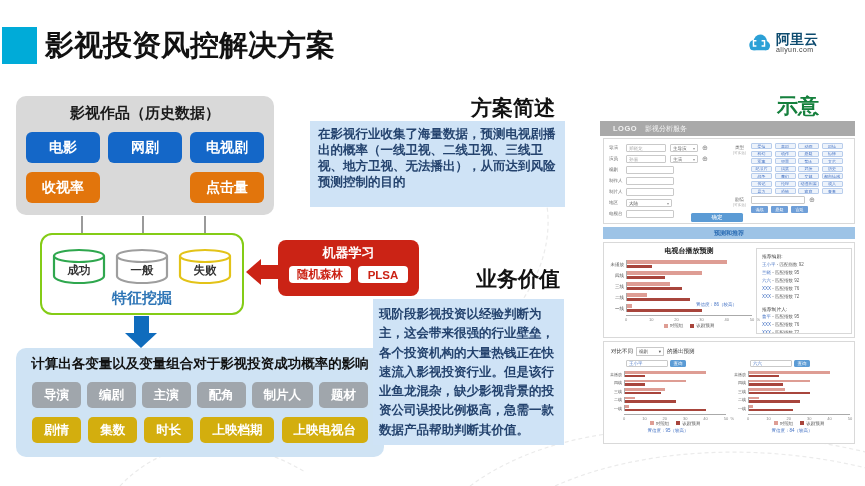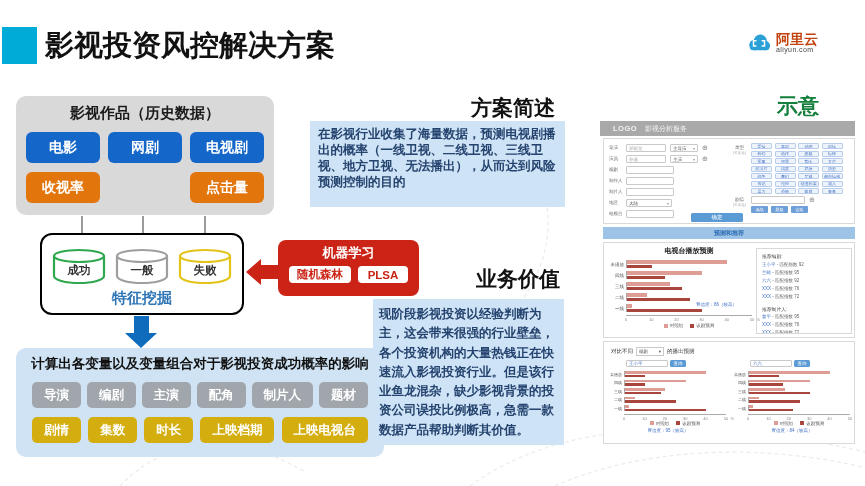--- a/index.html
+++ b/index.html
@@ -4,38 +4,38 @@
 <style>
   html,body{margin:0;padding:0;background:#fff;}
   .page{position:relative;width:865px;height:486px;background:#fff;overflow:hidden;
         font-family:"Liberation Sans","DejaVu Sans",sans-serif;}
   .page *{box-sizing:border-box;margin:0;}
 
   
   .accent{position:absolute;left:2px;top:27px;width:35px;height:37px;background:#00abd8;}
   .main-title{position:absolute;left:45px;top:26px;font-size:29px;font-weight:bold;color:#111;white-space:nowrap;}
   .logo{position:absolute;left:746px;top:32px;display:flex;align-items:center;gap:4px;}
-  .logo-brand{font-size:14px;font-weight:bold;color:#c2410c;line-height:14px;}
+  .logo-brand{font-size:14px;font-weight:bold;color:#0c4a6e;line-height:14px;}
   .logo-domain{font-size:7px;color:#444;letter-spacing:.4px;line-height:8px;}
 
   
   .src-box{position:absolute;left:16px;top:96px;width:258px;height:119px;background:#d9d9d9;border-radius:10px;font-family:Liberation Serif, serif;}
   .src-title{text-align:center;padding-top:8px;font-size:15px;font-weight:bold;color:#1a1a1a;}
   .btn-row{display:flex;justify-content:space-between;padding:0 10px;margin-top:9px;}
   .diag-btn{display:flex;align-items:center;justify-content:center;height:31px;width:74px;
             color:#fff;font-weight:bold;font-size:14px;border-radius:6px;}
   .diag-btn.blue{background:#1467c8;}
   .diag-btn.orange{background:#e2750c;}
 
   .v-arrow{position:absolute;top:216px;width:12px;}
   .v-line{width:2px;height:23px;background:#9a9a9a;margin:0 auto;}
   .v-head{width:0;height:0;margin:0 auto;border-left:5px solid transparent;border-right:5px solid transparent;border-top:8px solid #9a9a9a;}
 
   .feat-box{position:absolute;left:40px;top:233px;width:204px;height:82px;background:#fff;
-            border:2px solid #000000;border-radius:12px;}
+            border:2px solid #84cc16;border-radius:12px;}
   .cyl-row{position:absolute;left:0;top:12px;width:100%;display:flex;justify-content:space-around;padding:0 6px;}
   .feat-title{position:absolute;bottom:5px;width:100%;text-align:center;font-size:15px;font-weight:bold;color:#2e75b6;}
 
   .r-head{position:absolute;left:246px;top:259px;width:0;height:0;
           border-top:13px solid transparent;border-bottom:13px solid transparent;border-right:15px solid #cb2315;}
   .r-body{position:absolute;left:260px;top:265px;width:18px;height:14px;background:#cb2315;}
 
   .ml-box{position:absolute;left:278px;top:240px;width:141px;height:56px;background:#cb2315;border-radius:8px;}
   .ml-title{text-align:center;color:#fff;font-weight:bold;font-size:13px;padding-top:4px;}
   .ml-btns{display:flex;justify-content:center;gap:7px;margin-top:4px;}

